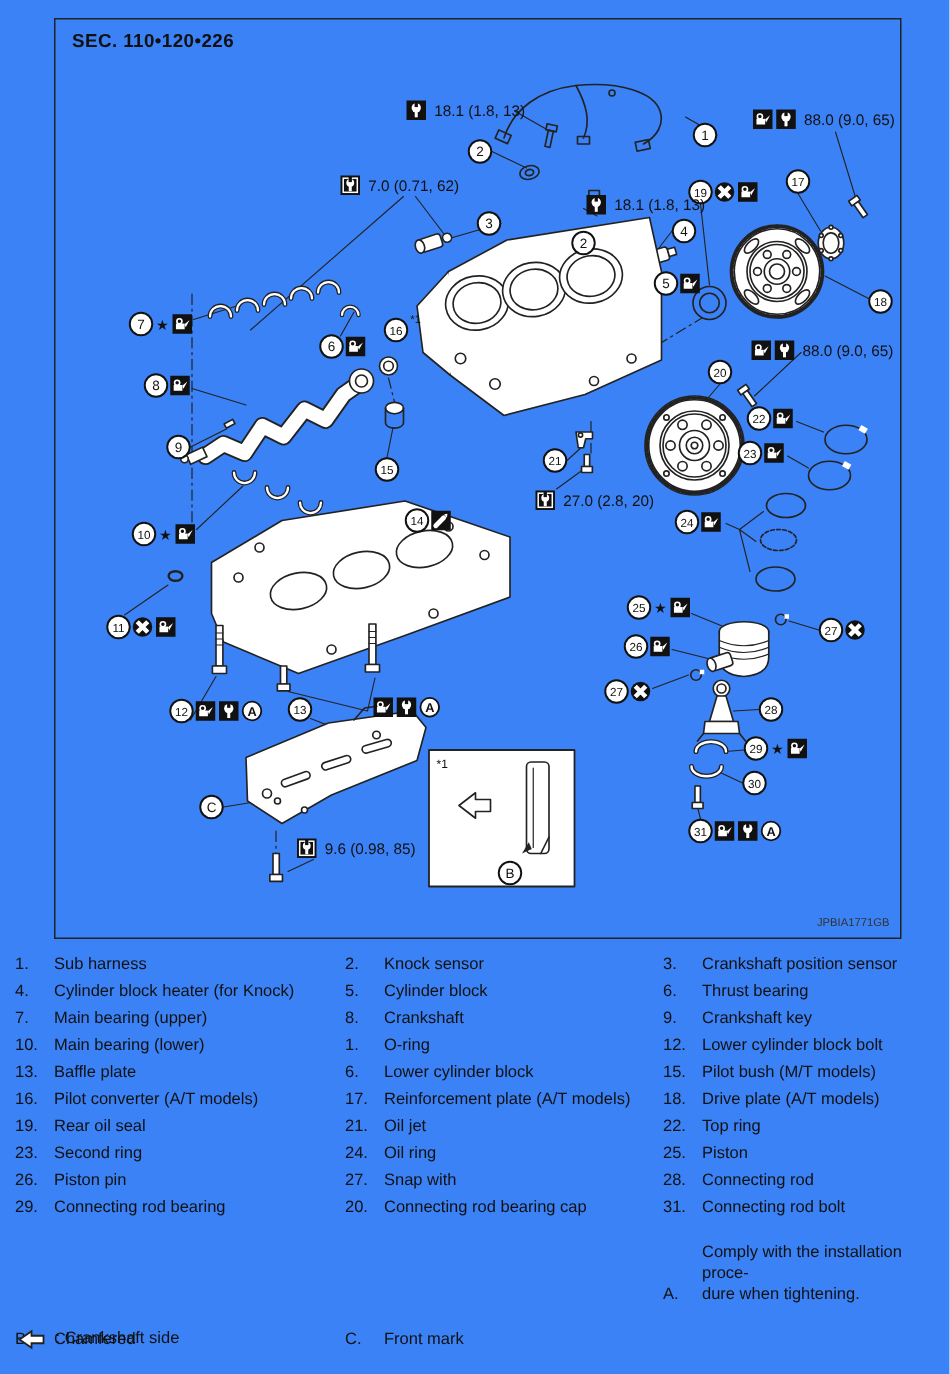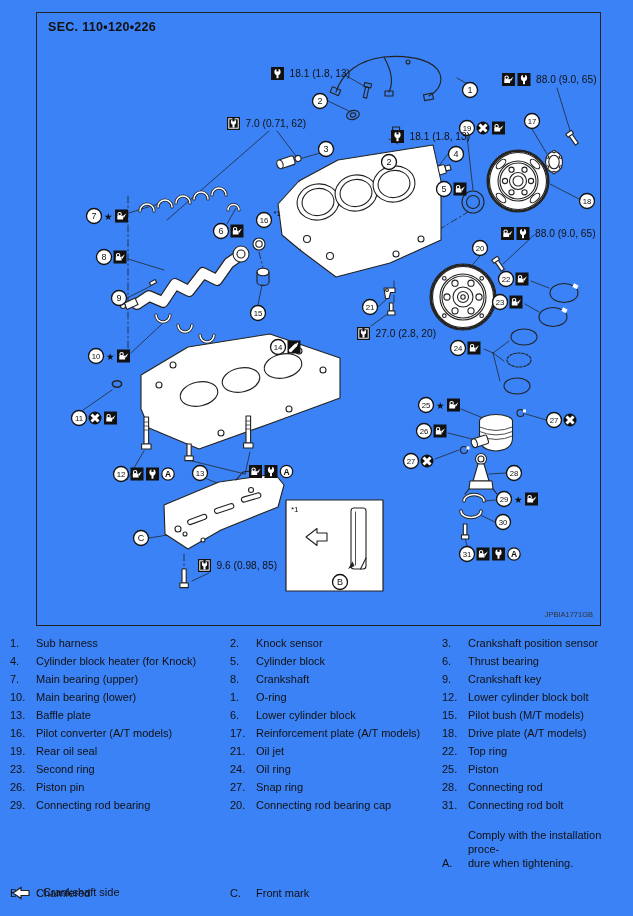--- a/index.html
+++ b/index.html
@@ -796,21 +796,21 @@
       <div class="li">
         <span class="num">25.</span>
         <span class="lbl">Piston</span>
       </div>
       <div class="li">
         <span class="num">26.</span>
         <span class="lbl">Piston pin</span>
       </div>
       <div class="li">
         <span class="num">27.</span>
-        <span class="lbl">Snap ring</span>
+        <span class="lbl">Snap with</span>
       </div>
       <div class="li">
         <span class="num">28.</span>
         <span class="lbl">Connecting rod</span>
       </div>
       <div class="li">
         <span class="num">29.</span>
         <span class="lbl">Connecting rod bearing</span>
       </div>
       <div class="li">

